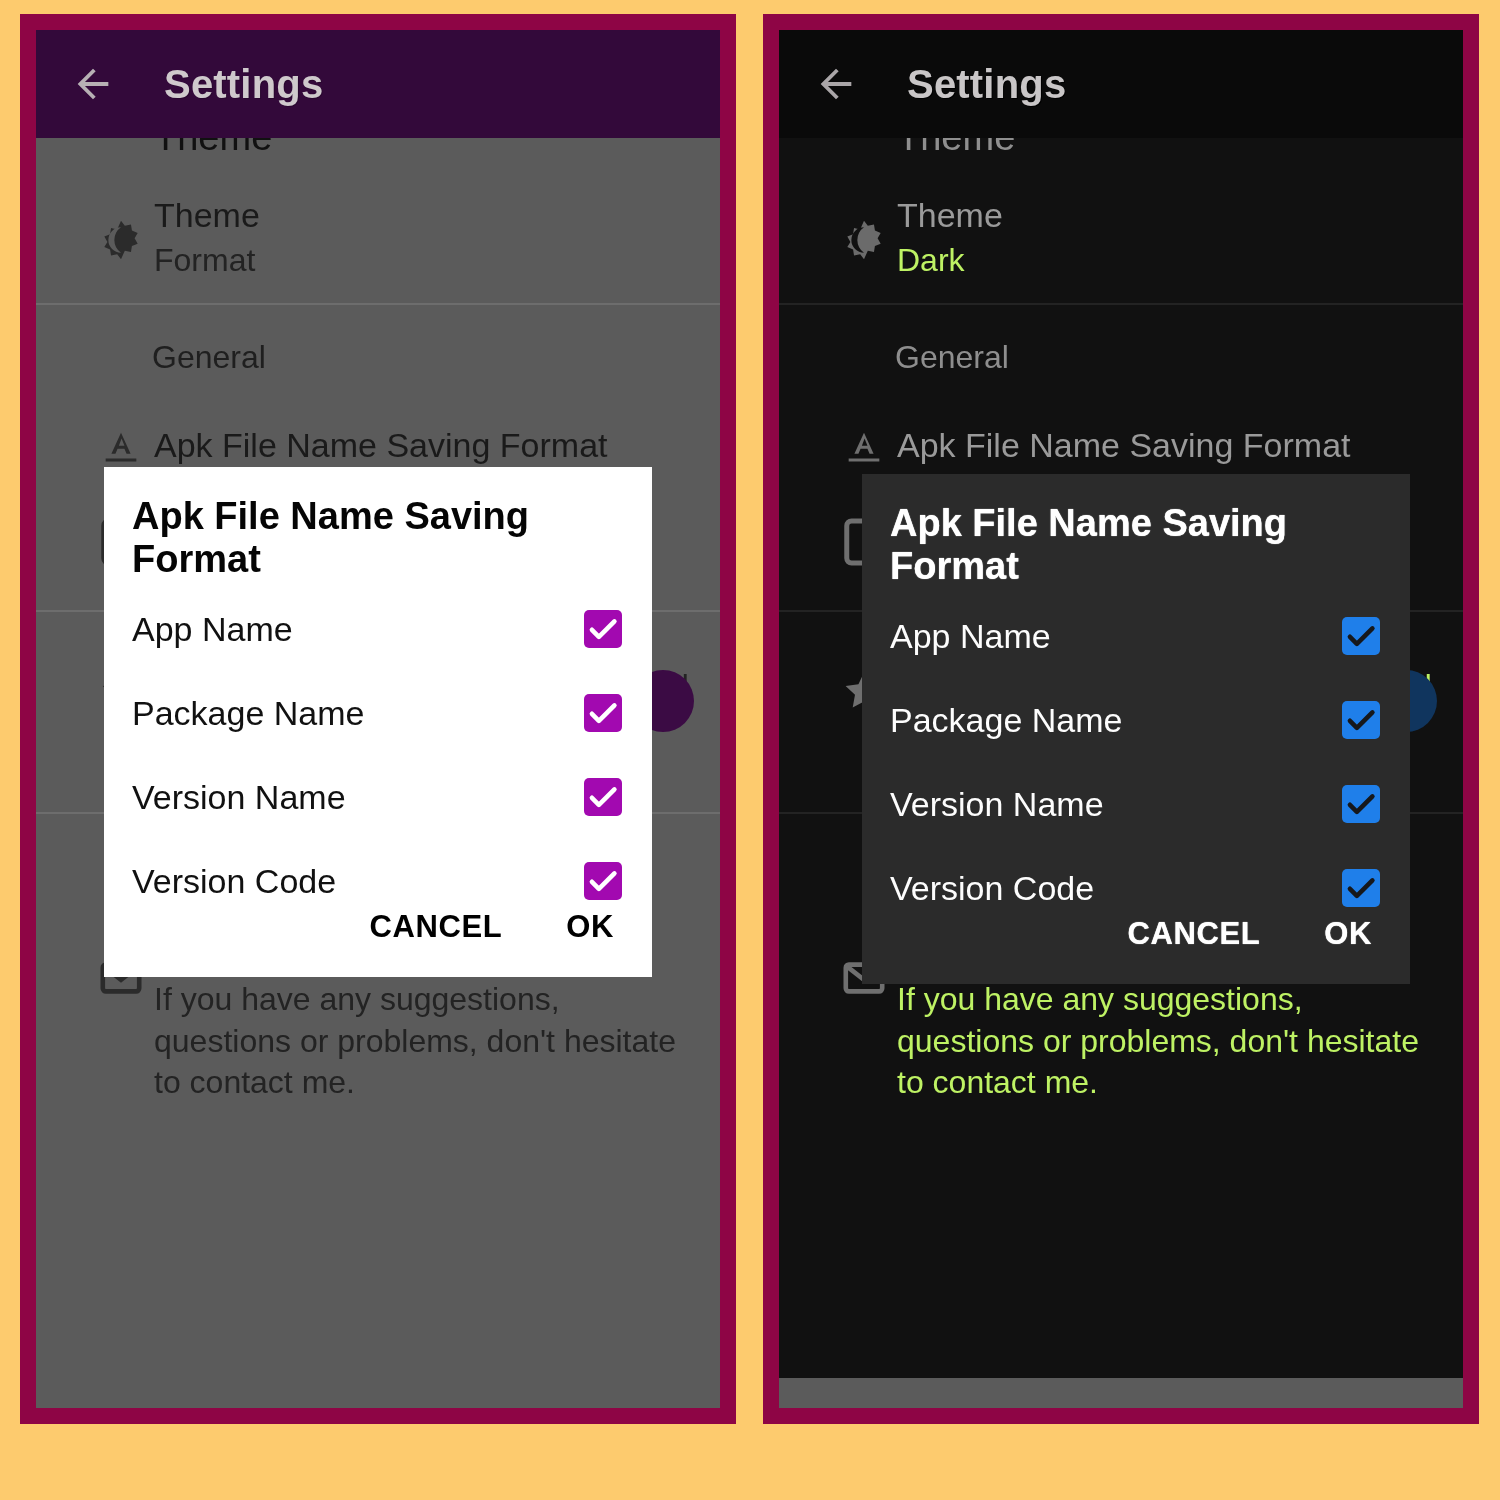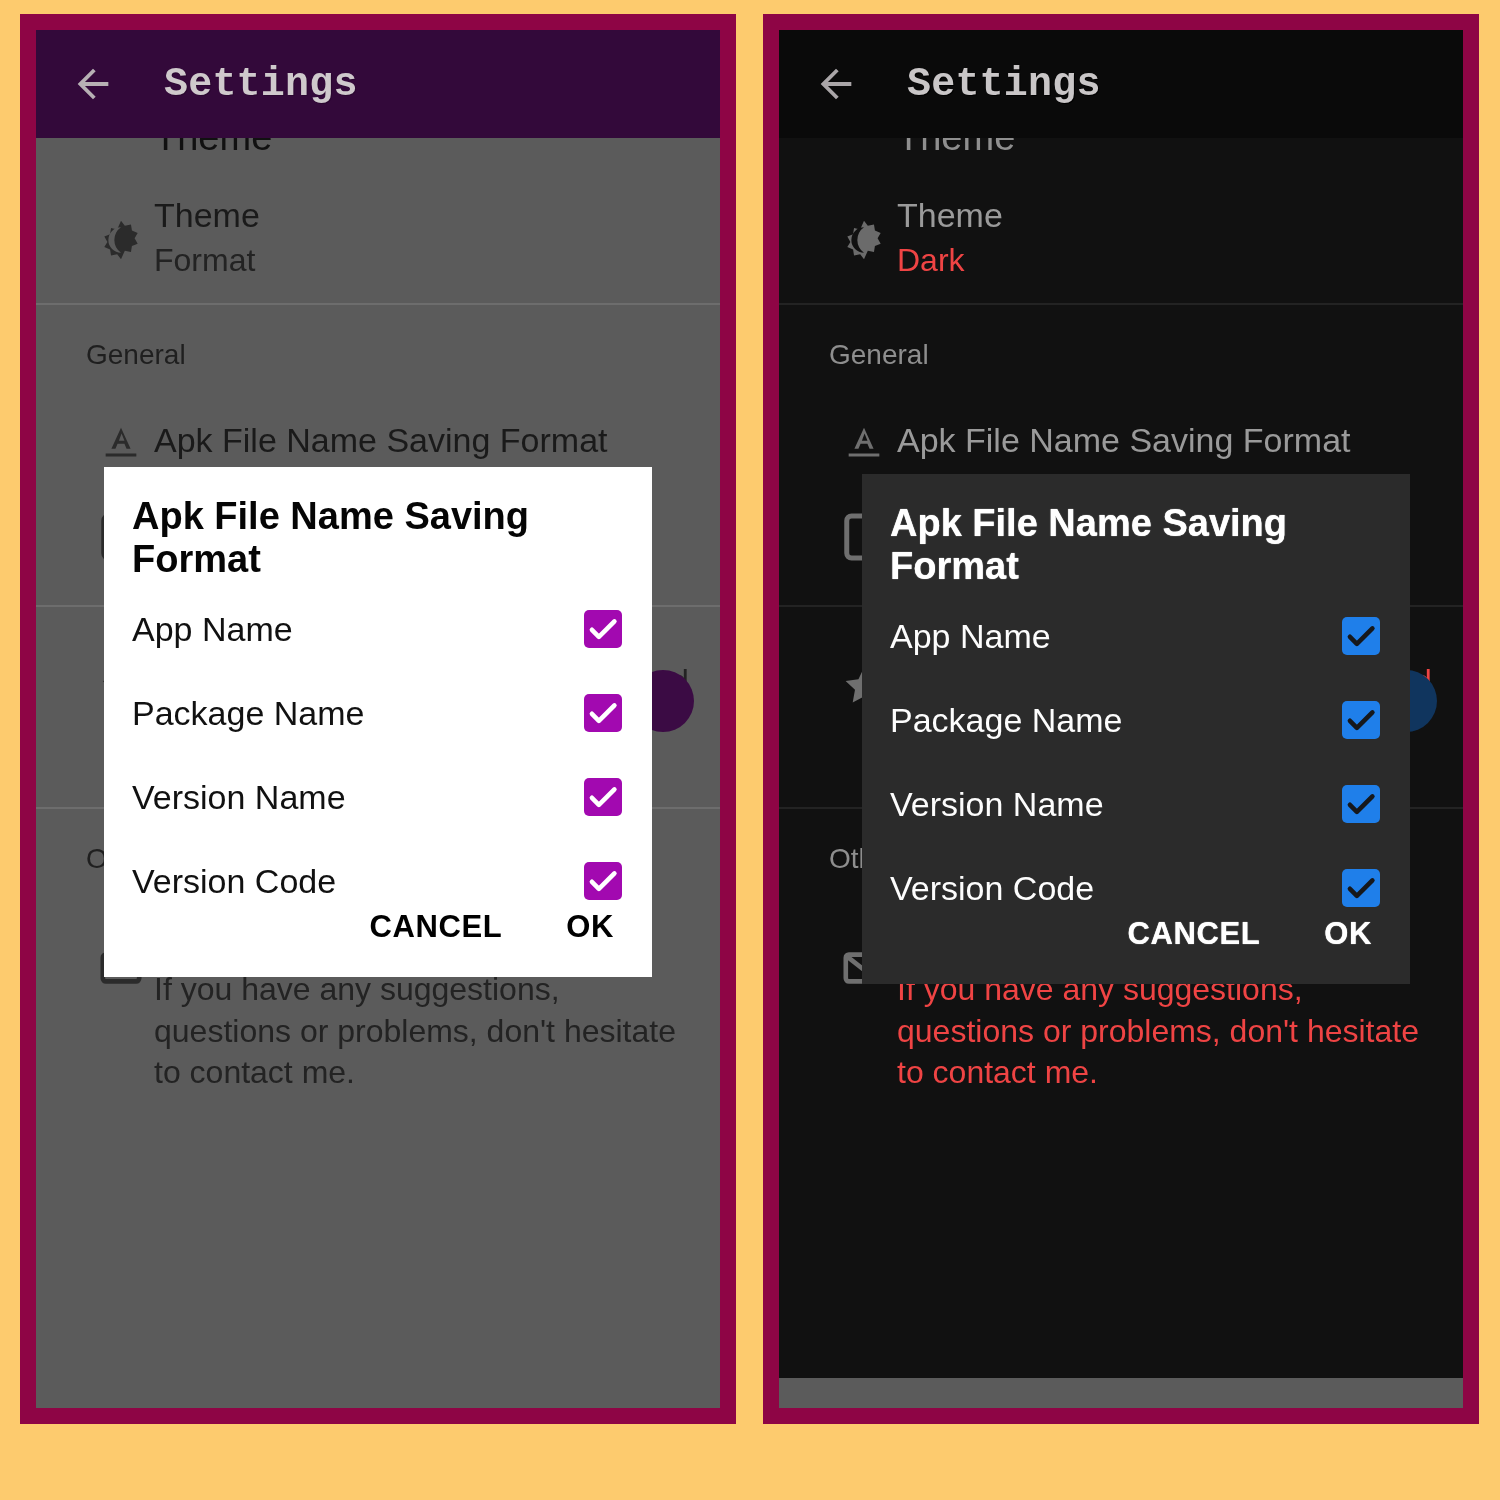--- a/index.html
+++ b/index.html
@@ -38,21 +38,20 @@
   .phone.dark  { background: #111111; }
 
   
   .appbar {
     position: relative;
     height: 108px;
     display: flex;
     align-items: center;
     padding-left: 34px;
     box-sizing: border-box;
-    font-family: Liberation Mono, monospace;
   }
   .light .appbar { background: #33093a; }
   .dark  .appbar { background: #0a0a0a; }
 
   .back-icon {
     width: 46px;
     height: 46px;
     display: block;
     flex: 0 0 auto;
   }
@@ -95,25 +94,25 @@
     top: 50%;
     transform: translateY(-50%);
     width: 46px;
     height: 46px;
   }
   .row-title { font-size: 34px; line-height: 1.28; }
   .row-sub   { font-size: 32px; line-height: 1.3; margin-top: 2px; }
   .light .row-title { color: #1a1a1a; }
   .light .row-sub   { color: #232323; }
   .dark  .row-title { color: #9a9a9a; }
-  .dark  .row-sub   { color: #ef4444; }
+  .dark  .row-sub   { color: #bef264; }
 
   .section-head {
-    padding: 34px 24px 30px 50px;
-    font-size: 28px;
+    padding: 34px 24px 30px 116px;
+    font-size: 32px;
     box-sizing: border-box;
   }
   .light .section-head { color: #1f1f1f; }
   .dark  .section-head { color: #8e8e8e; }
 
   .divider { height: 2px; width: 100%; }
   .light .divider { background: #6d6d6d; }
   .dark  .divider { background: #232323; }
 
   

